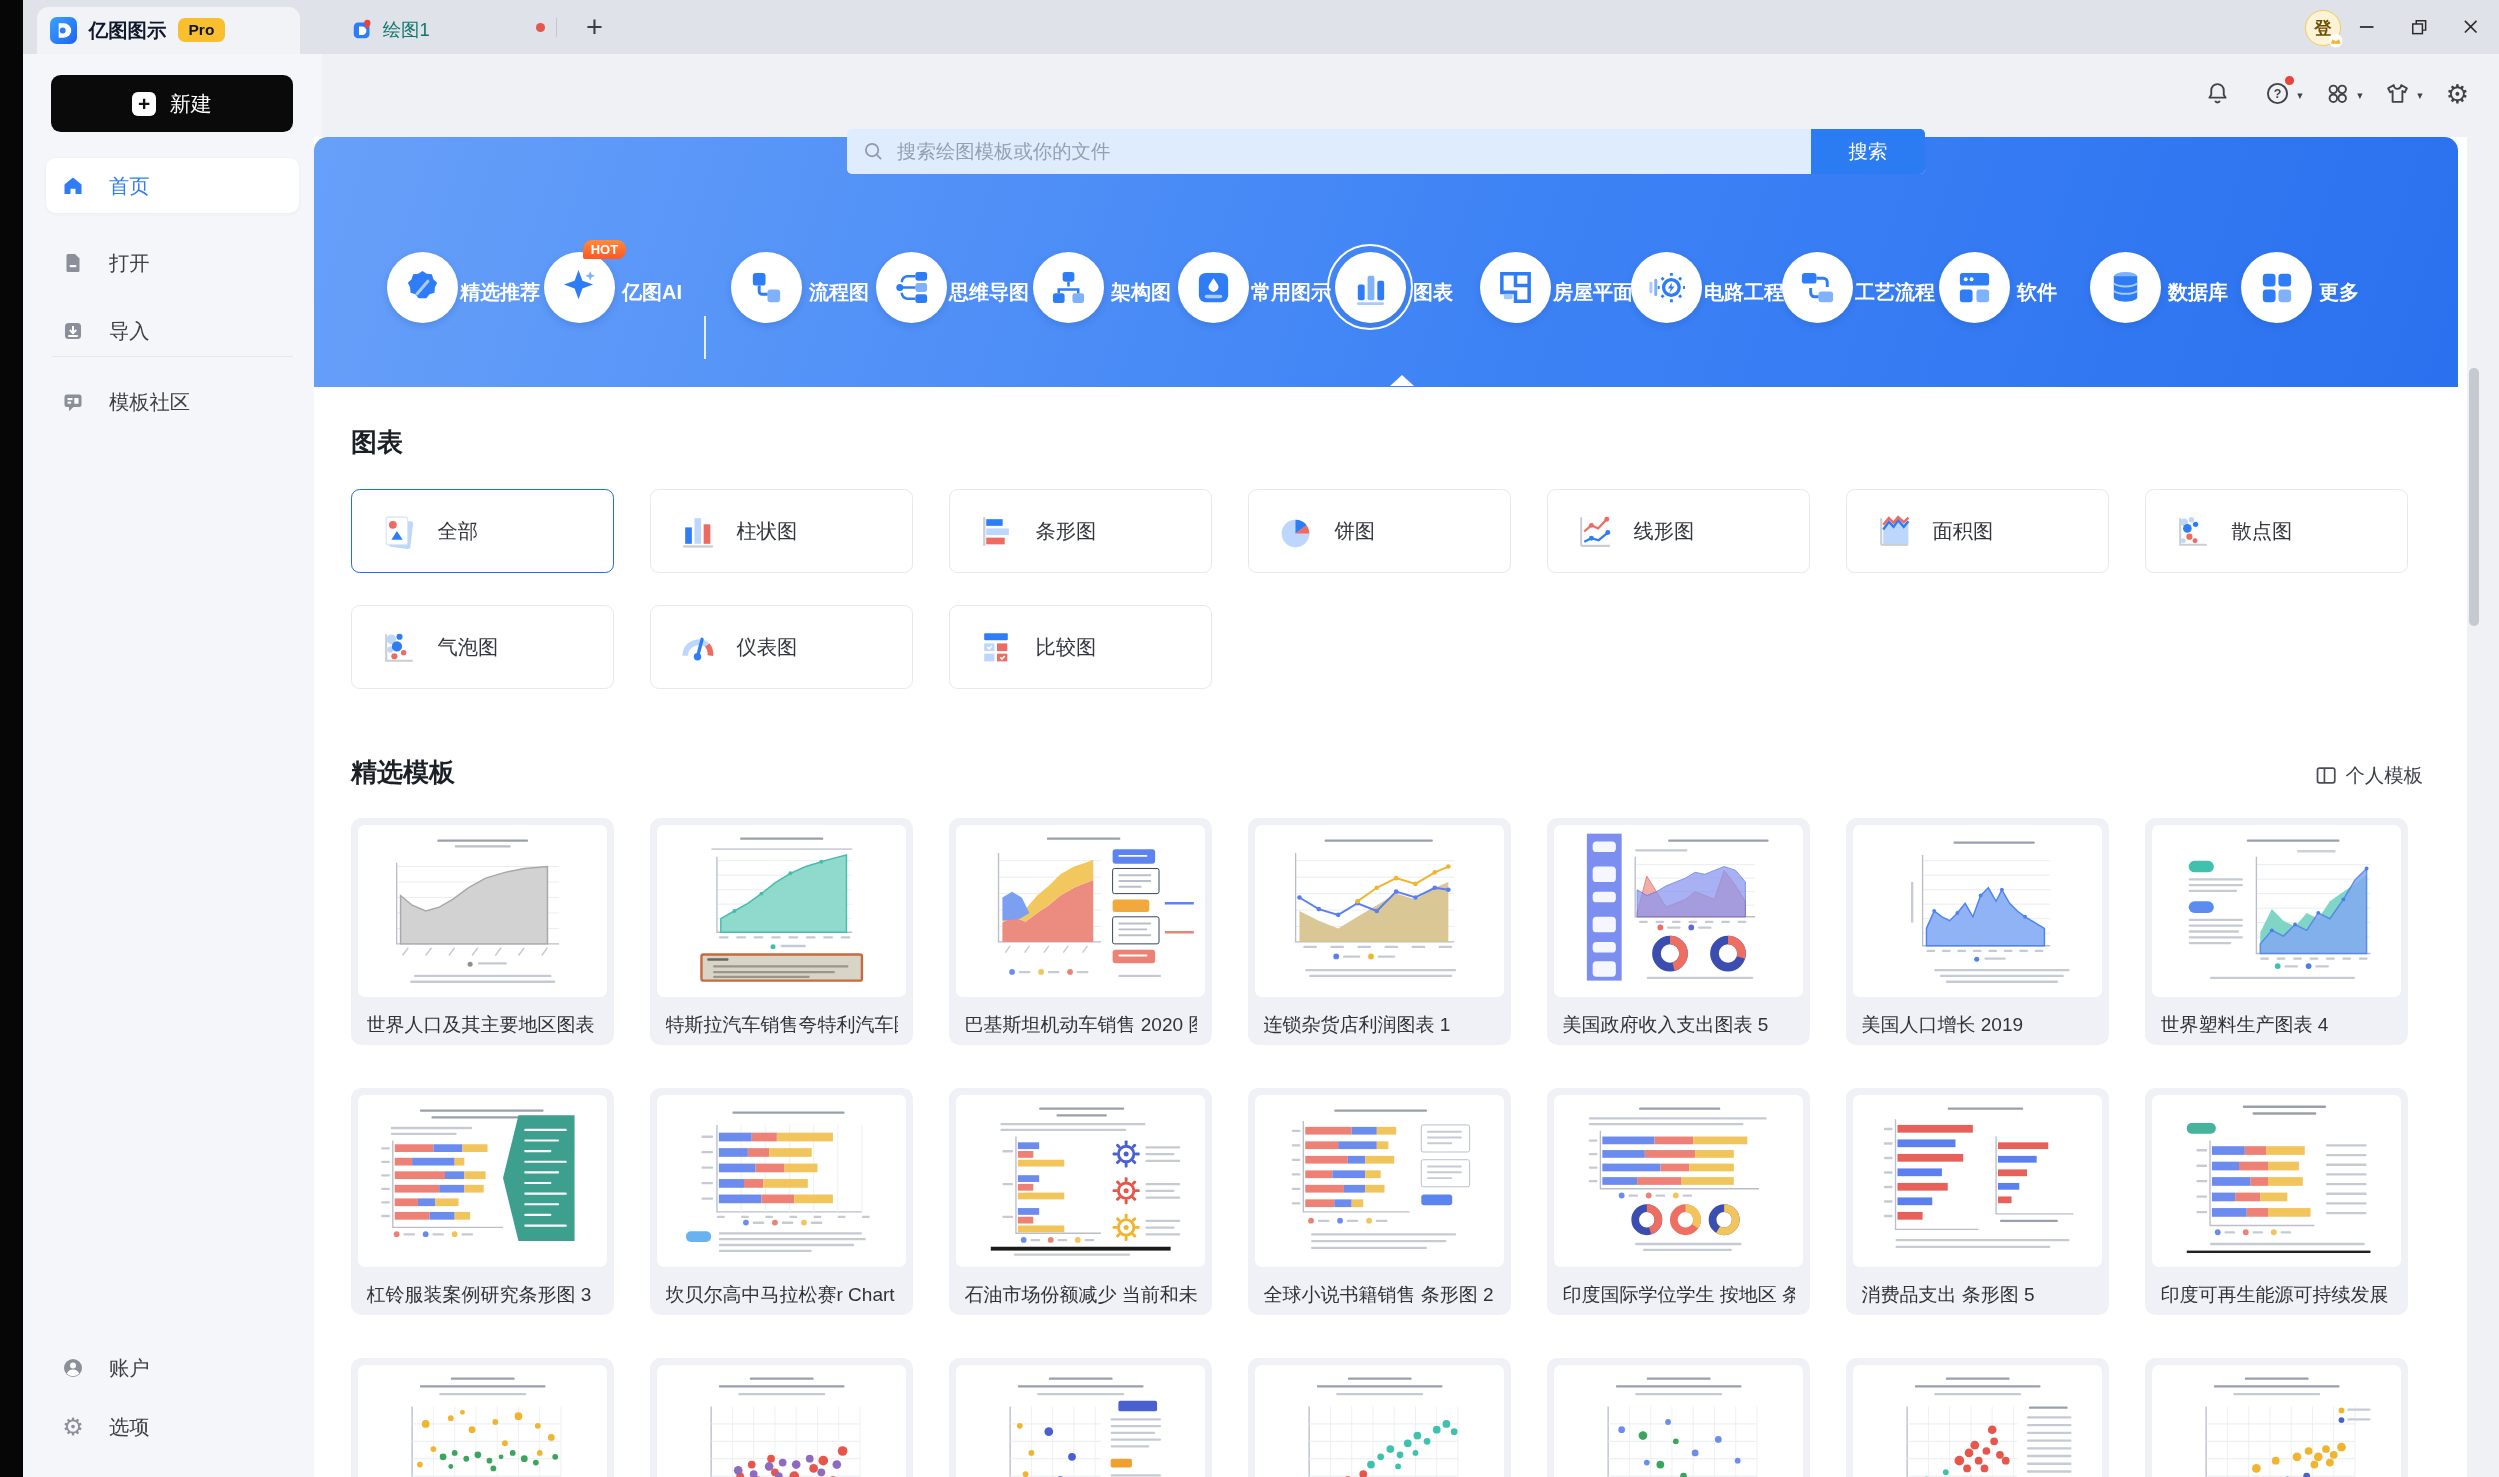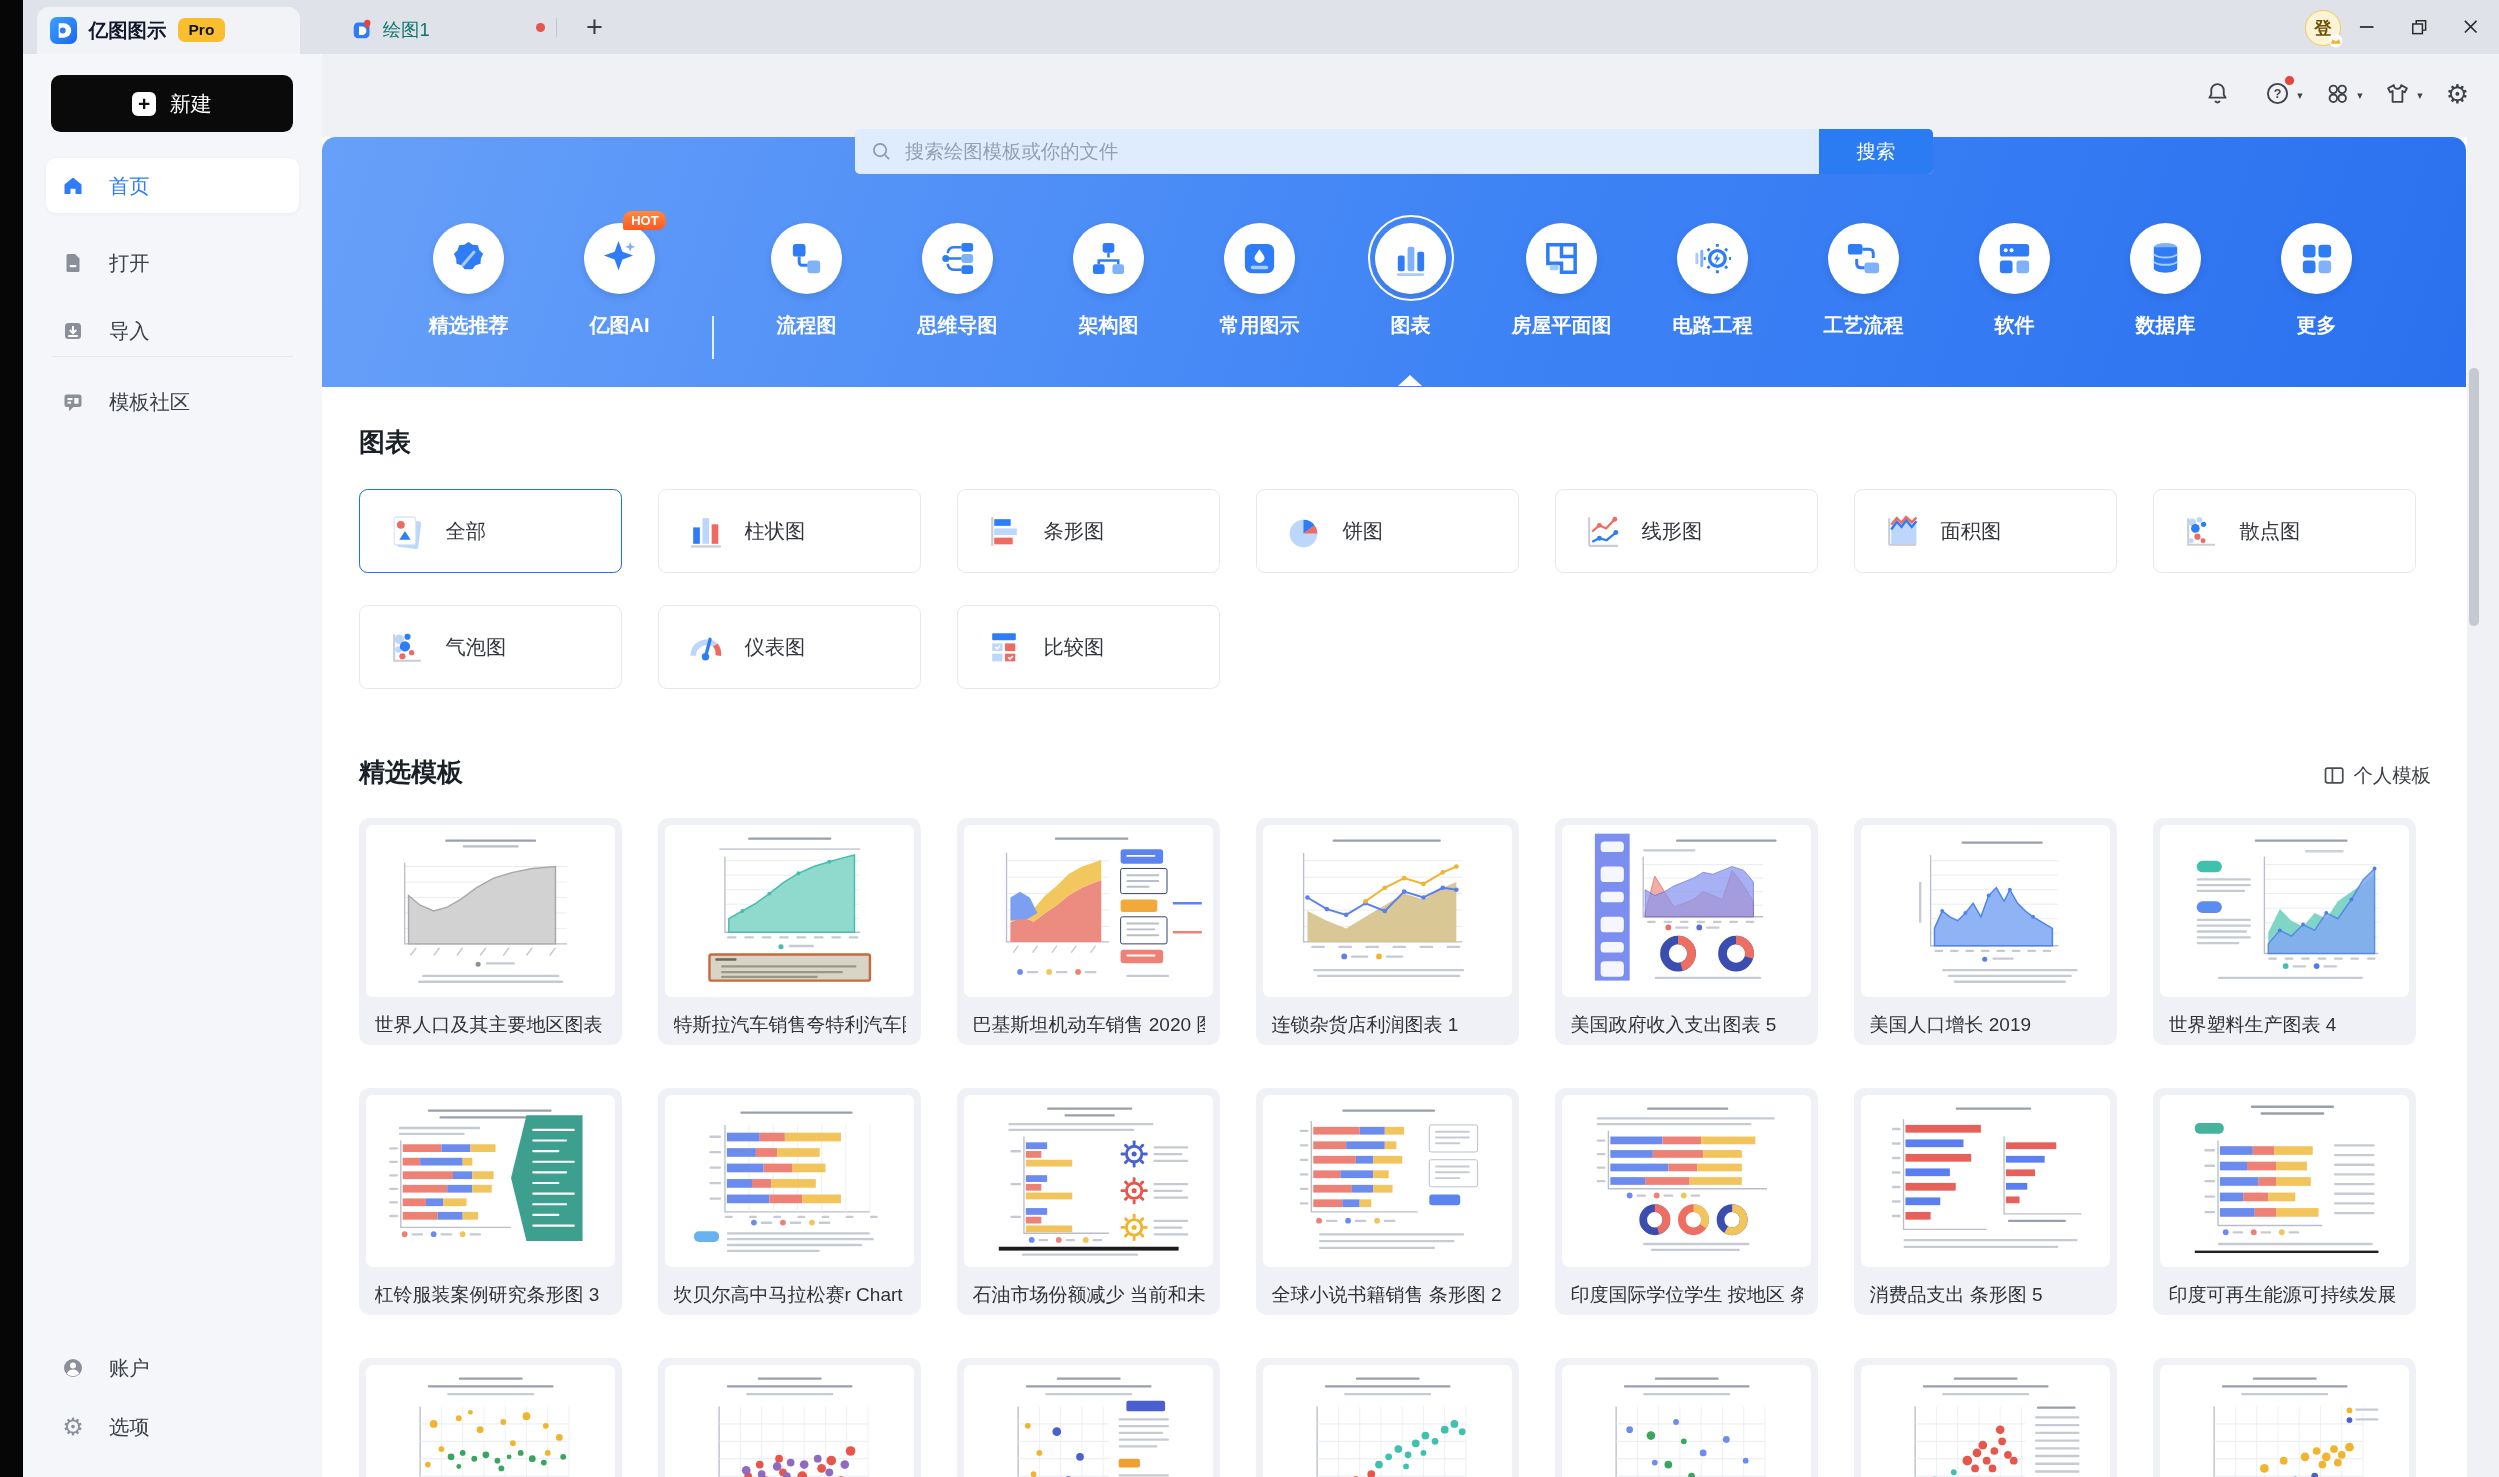--- a/index.html
+++ b/index.html
@@ -48,35 +48,35 @@
   .side-item { position:absolute; left:23px; width:253px; height:55px; border-radius:9.7px; display:flex;
                align-items:center; gap:25px; padding-left:16px; font-size:20.3px; color:#3c4046; }
   .side-item.active { background:#ffffff; color:#2e7cf6; box-shadow:0 1px 3.9px rgba(40,60,100,.06); }
   .side-item .si { width:22px; height:22px; flex:0 0 auto; display:flex; align-items:center; justify-content:center; }
   .side-div { position:absolute; left:29px; top:302px; width:241px; height:1px; background:#e4e7ec; }
   .gear-gray { font-size:24px; color:#8a8f99; line-height:1; }
 
   
   .gutter { position:absolute; left:2467px; top:137px; width:33px; height:1340px; background:#eff1f4; }
   .scroll-thumb { position:absolute; left:2469px; top:368px; width:9.7px; height:258px; background:#c6c9d0; border-radius:4.8px; }
-  .content { position:absolute; left:322px; top:137px; width:2144px; height:1340px; background:#fff; }
+  .content { position:absolute; left:314px; top:137px; width:2144px; height:1340px; background:#fff; }
 
   
   .banner { position:absolute; left:0; top:0; width:2144px; height:250px; border-radius:13.6px 13.6px 0 0;
             background:linear-gradient(108deg,#67a0f9 0%,#3e83f5 55%,#2b71ef 100%); }
   .search-wrap { position:absolute; left:50%; transform:translateX(-50%); top:-7.7px; width:1078px; height:45px;
                  background:#dfecfd; border-radius:4.8px; display:flex; align-items:center; }
   .search-ic { margin:0 13.6px 0 15.5px; width:21px; height:21px; }
   .search-input { flex:1; border:none; outline:none; background:transparent; font-size:19.4px; color:#333;
                   font-family:"Liberation Sans",sans-serif; }
   .search-input::placeholder { color:#93a0b2; }
   .search-btn { width:114px; height:45px; background:#2b7bf3; border:none; color:#fff; font-size:19.4px;
                 border-radius:0 4.8px 4.8px 0; cursor:pointer; font-family:"Liberation Sans",sans-serif; }
   .cats { position:absolute; left:0; top:0; width:100%; padding:78px 0 0 71px; display:flex; }
-  .cat { width:151px; display:flex; flex-direction:column; align-items:center; cursor:pointer; }
+  .cat { width:151px; display:flex; flex-direction:row; align-items:center; cursor:pointer; }
   .cat-ring { position:relative; width:86px; height:86px; border-radius:50%; border:2.4px solid transparent;
               display:flex; align-items:center; justify-content:center; }
   .cat-ring.sel { border-color:#ffffff; }
   .cat-circle { width:71px; height:71px; border-radius:50%; background:#fff; display:flex; align-items:center;
                 justify-content:center; box-shadow:0 2.9px 7.7px rgba(20,60,140,.18); }
   .cat-circle svg { width:39px; height:39px; }
   .cat-label { margin-top:10.6px; color:#fff; font-size:20px; font-weight:700; white-space:nowrap; }
   .hot { position:absolute; top:-5.8px; right:-5.8px; background:linear-gradient(180deg,#ff8a3c,#ff5722);
          color:#fff; font-size:13px; font-weight:700; padding:1.9px 7.7px; border-radius:8.7px 8.7px 8.7px 1.9px; }
   .cat-div { width:36px; display:flex; justify-content:center; }

